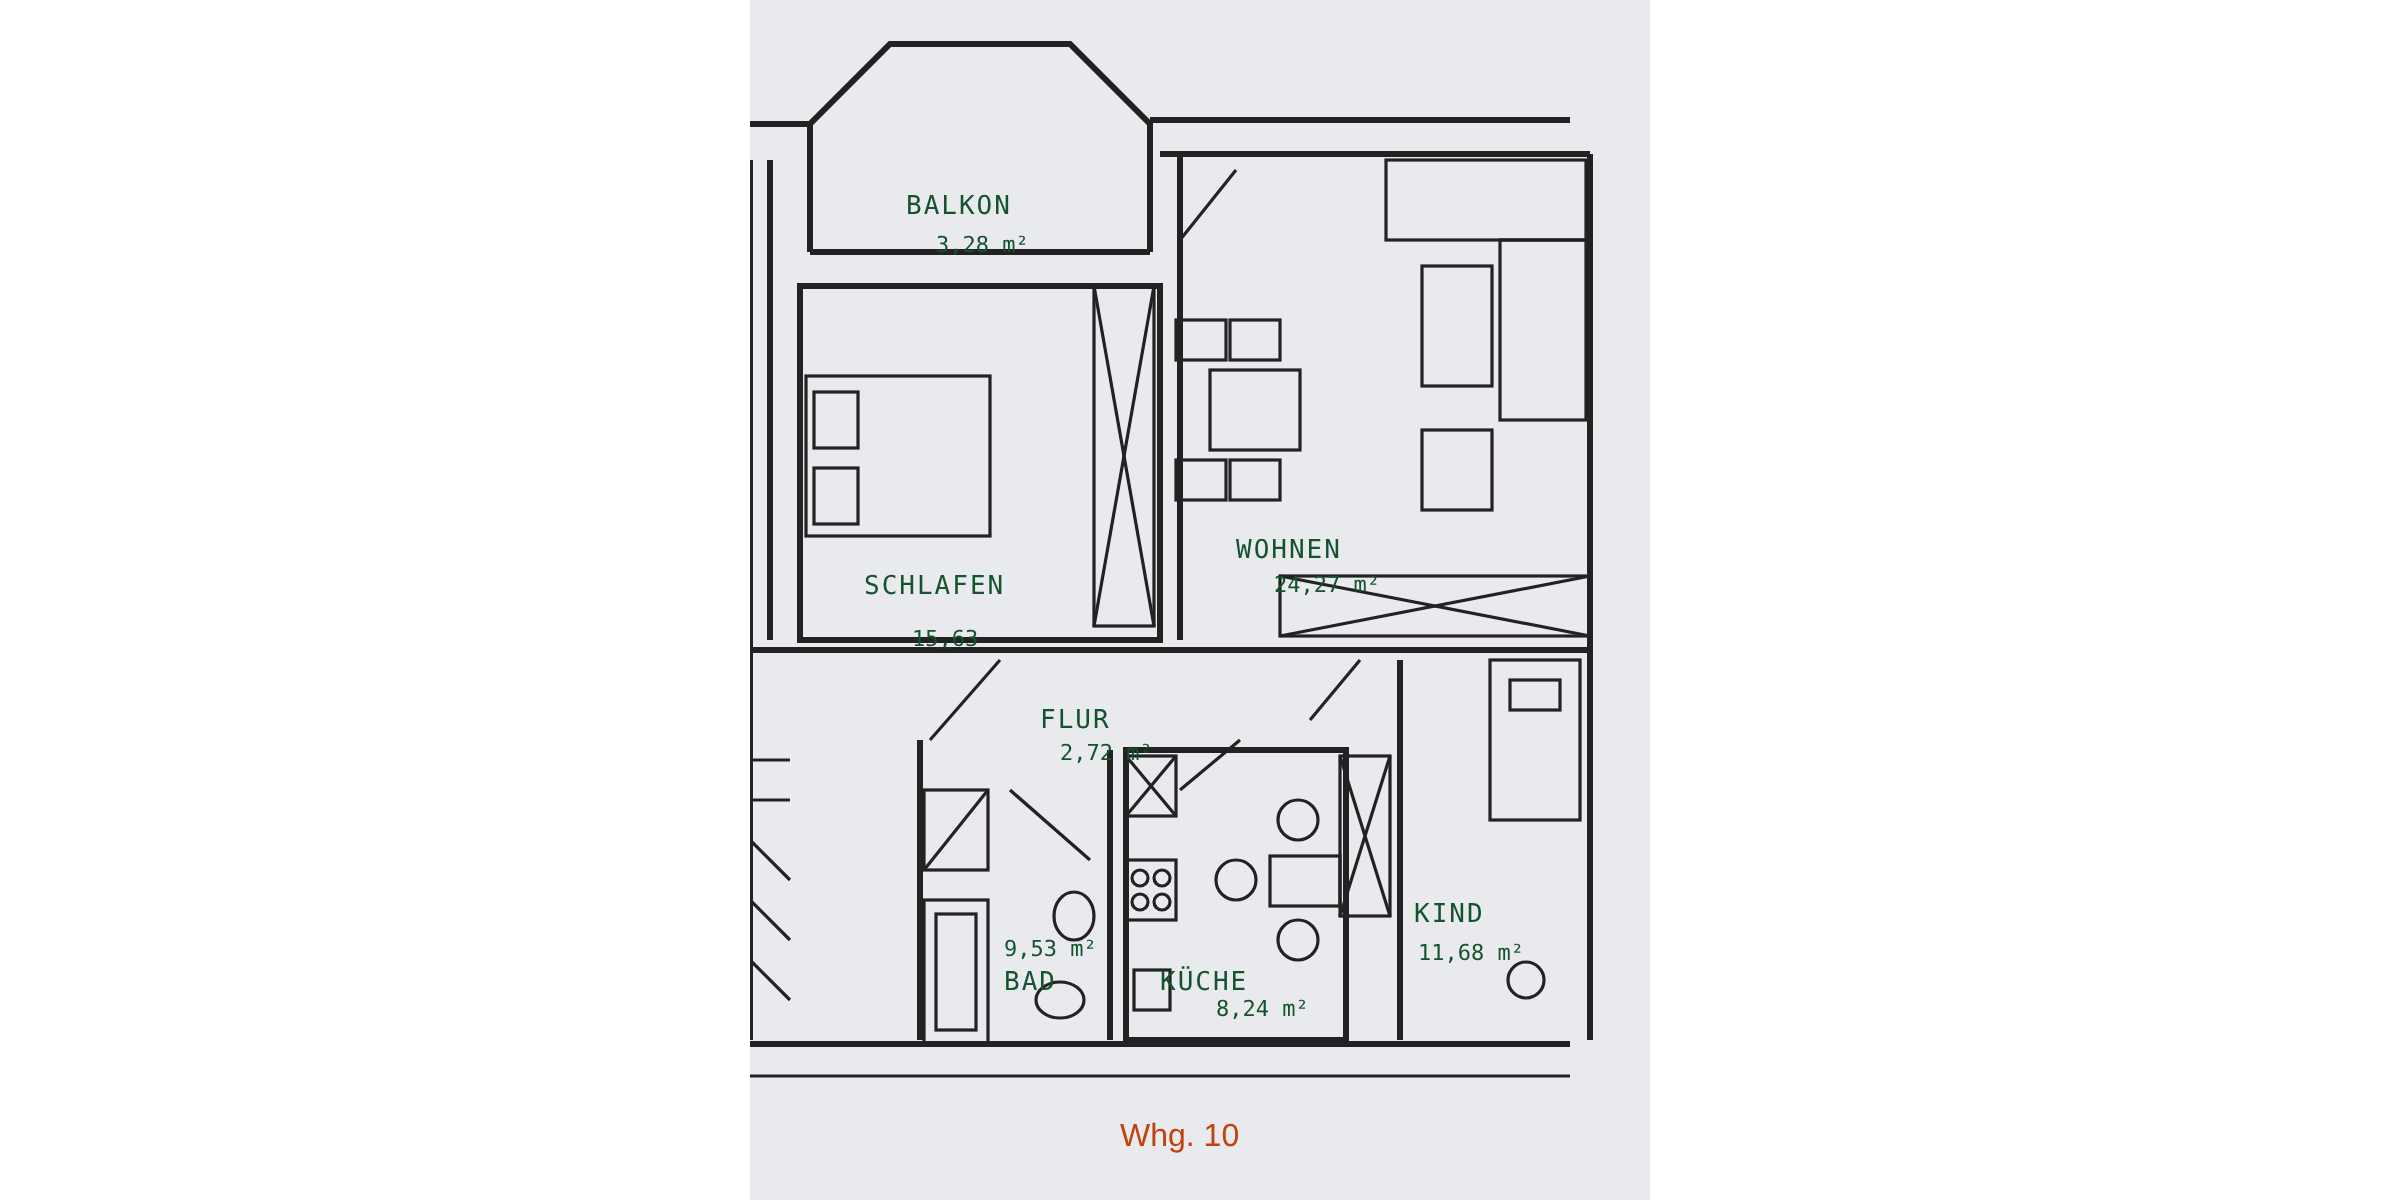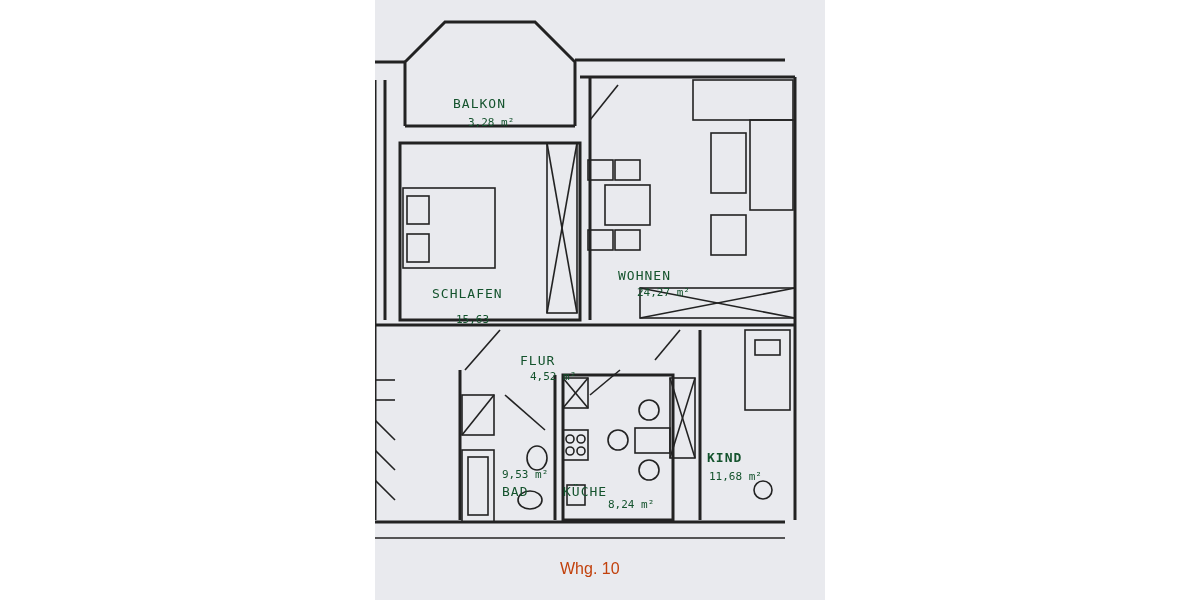--- a/index.html
+++ b/index.html
@@ -109,24 +109,24 @@
 <div class="lbl" style="left:453px;top:86px;">BALKON</div>
 <div class="lbl area" style="left:468px;top:106px;">3,28 m²</div>
 
 <div class="lbl" style="left:618px;top:258px;">WOHNEN</div>
 <div class="lbl area" style="left:637px;top:276px;">24,27 m²</div>
 
 <div class="lbl" style="left:432px;top:276px;">SCHLAFEN</div>
 <div class="lbl area" style="left:456px;top:303px;">15,63</div>
 
 <div class="lbl" style="left:520px;top:343px;">FLUR</div>
-<div class="lbl area" style="left:530px;top:360px;">4,52 m²</div>
+<div class="lbl area" style="left:530px;top:360px;">2,72 m²</div>
 
 <div class="lbl area" style="left:502px;top:458px;">9,53 m²</div>
 <div class="lbl" style="left:502px;top:474px;">BAD</div>
 
-<div class="lbl" style="left:563px;top:474px;">KÜCHE</div>
+<div class="lbl" style="left:580px;top:474px;">KÜCHE</div>
 <div class="lbl area" style="left:608px;top:488px;">8,24 m²</div>
 
-<div class="lbl" style="left:707px;top:440px;font-weight:bold;">KIND</div>
+<div class="lbl" style="left:707px;top:440px;">KIND</div>
 <div class="lbl area" style="left:709px;top:460px;">11,68 m²</div>
 
 <div class="caption">Whg. 10</div>
 
 </body></html>

